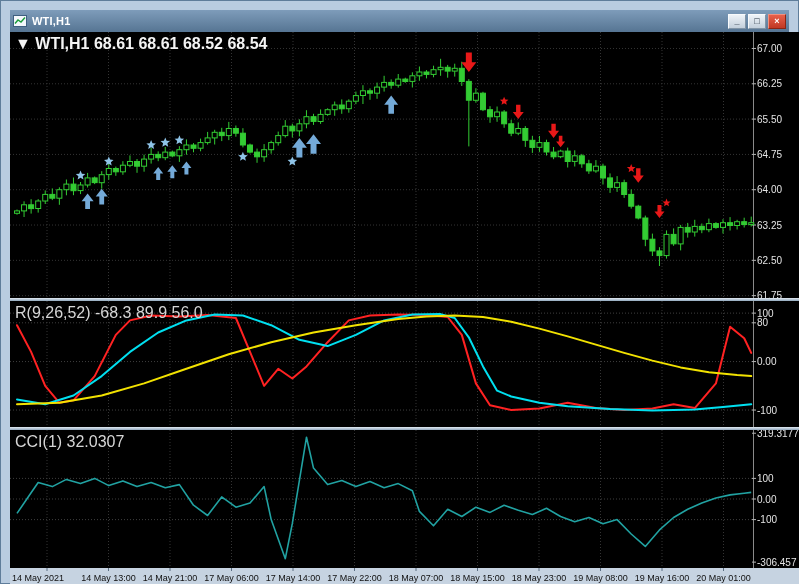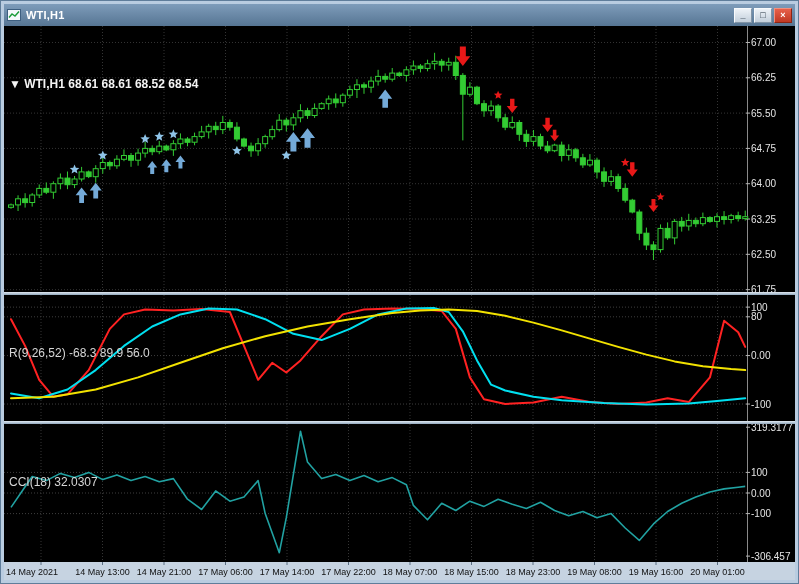--- a/index.html
+++ b/index.html
@@ -1,29 +1,29 @@
 <!DOCTYPE html>
 <html><head>
 <meta charset="utf-8">
 <style>
   *{box-sizing:border-box;}
   body{margin:0;background:#8fa3b5;font-family:"Liberation Sans",sans-serif;}
-  .window{width:799px;height:584px;background:#b9cce0;border:1px solid #5f7d9a;padding:3px;position:relative;}
+  .window{width:799px;height:584px;background:#b9cce0;border:1px solid #5f7d9a;padding:9px;position:relative;}
   .titlebar{height:22px;display:flex;align-items:center;gap:5px;padding:0 3px;
     background:linear-gradient(180deg,#7e9cba 0%,#567593 100%);}
   .title{color:#ffffff;font-size:11px;font-weight:bold;flex:1;letter-spacing:.2px;}
   .controls{display:flex;gap:2px;}
   .wbtn{width:18px;height:15px;font-size:9px;line-height:13px;text-align:center;
     background:linear-gradient(180deg,#eef3f8,#c3cfdb);
     border:1px solid;border-color:#f8fafc #8194a6 #8194a6 #f8fafc;color:#1c2a38;font-weight:bold;cursor:default;}
   .wbtn.close{background:linear-gradient(180deg,#e8604a,#c03823);color:#fff;border-color:#f0907e #8c2413 #8c2413 #f0907e;}
   .chart-area{width:791px;height:554px;background:#000;}
   .panel{position:relative;}
   .panel svg{display:block;background:#000;}
-  .hdr{position:absolute;top:3px;left:5px;font-size:12px;color:#d6d6d6;pointer-events:none;white-space:pre;margin-top:48px;}
+  .hdr{position:absolute;top:3px;left:5px;font-size:16px;color:#d6d6d6;pointer-events:none;white-space:pre;}
   .hdr.main{color:#f4f4f4;font-weight:bold;}
   .splitter{height:3px;background:linear-gradient(180deg,#e2eaf2,#90a7bc);}
   #time-svg{background:#c6d3e1;display:block;}
   svg text{font-family:"Liberation Sans",sans-serif;}
 </style>
 </head>
 <body>
 
 <div class="window">
   <div class="titlebar">
@@ -394,21 +394,21 @@
             <text x="747" y="51.90298507462686" fill="#e4e4e4" font-size="10">100</text>
             <line x1="742" y1="69" x2="746" y2="69" stroke="#b5b5b5"></line>
             <text x="747" y="72.5" fill="#e4e4e4" font-size="10">0.00</text>
             <line x1="742" y1="89.59701492537313" x2="746" y2="89.59701492537313" stroke="#b5b5b5"></line>
             <text x="747" y="93.09701492537313" fill="#e4e4e4" font-size="10">-100</text>
             <line x1="742" y1="132.12099402985075" x2="746" y2="132.12099402985075" stroke="#b5b5b5"></line>
             <text x="747" y="135.62099402985075" fill="#e4e4e4" font-size="10">-306.457</text>
           </g>
           <polyline points="7.0,83.4 21.1,62.8 28.2,52.5 42.3,56.6 56.4,49.4 70.5,53.6 84.7,48.4 98.8,55.6 112.9,50.9 127.0,56.6 141.1,52.5 155.3,57.7 169.4,54.6 183.5,75.2 197.6,85.5 211.7,66.9 225.9,77.2 240.0,73.1 254.1,56.6 261.2,89.6 275.3,128.7 282.3,93.7 296.5,7.2 303.5,38.1 317.6,54.6 331.8,50.5 345.9,56.6 360.0,51.5 374.1,57.7 388.2,53.6 402.4,60.8 409.4,81.4 423.5,95.8 437.7,79.3 451.8,86.5 465.9,77.2 480.0,82.4 494.1,75.2 508.3,80.3 522.4,84.4 536.5,78.3 550.6,86.5 564.7,91.7 578.9,87.5 593.0,93.7 607.1,89.6 621.2,104.0 635.3,116.4 649.5,99.9 663.6,87.5 677.7,79.3 691.8,73.1 705.9,68.0 720.1,64.9 734.2,63.2 741.2,62.4" fill="none" stroke="#21a2a2" stroke-width="1.6" stroke-linejoin="round"></polyline>
         </svg>
-      <div class="hdr">CCI(18) 32.0307</div>
+      <div class="hdr">CCI(1) 32.0307</div>
     </div>
     <svg id="time-svg" width="791" height="18">
         <g>
           <line x1="37" y1="0" x2="37" y2="3" stroke="#5a6e82"></line>
           <text x="2" y="13" fill="#101010" font-size="9">14 May 2021</text>
           <line x1="98.5" y1="0" x2="98.5" y2="3" stroke="#5a6e82"></line>
           <text x="98.5" y="13" fill="#101010" font-size="9" text-anchor="middle">14 May 13:00</text>
           <line x1="160" y1="0" x2="160" y2="3" stroke="#5a6e82"></line>
           <text x="160" y="13" fill="#101010" font-size="9" text-anchor="middle">14 May 21:00</text>
           <line x1="221.5" y1="0" x2="221.5" y2="3" stroke="#5a6e82"></line>

